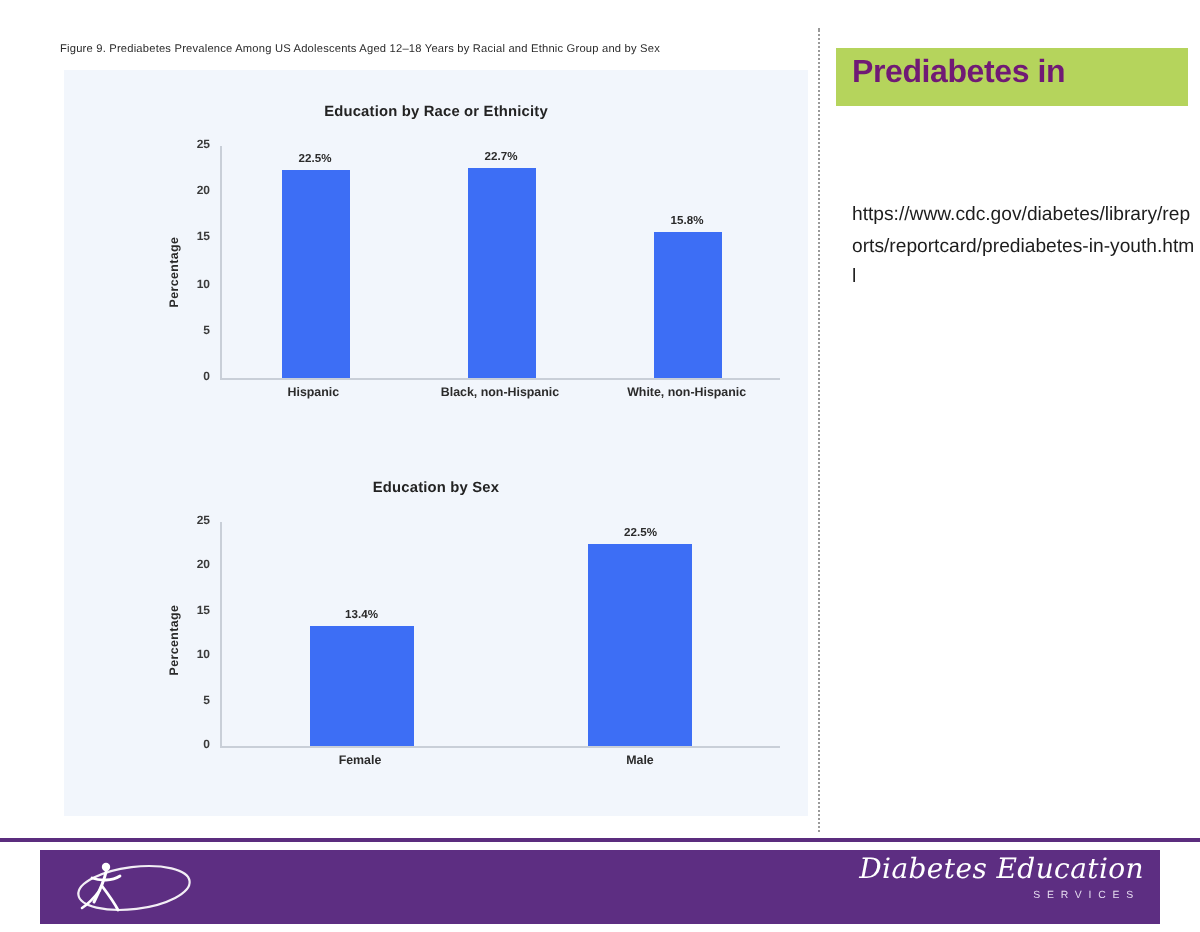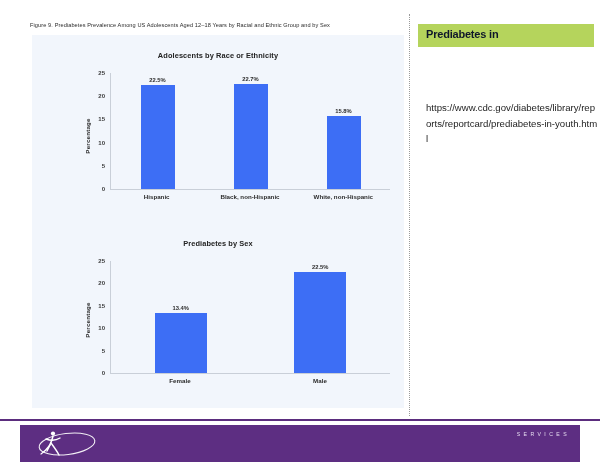--- a/index.html
+++ b/index.html
@@ -87,21 +87,21 @@
 
   
   .right-pane{position:absolute;left:418px;top:0;width:182px;height:416px;}
   .title-banner{
     position:absolute;left:0;top:24px;width:176px;
     background:#b5d45c;
     padding:4px 6px 6px 8px;
     box-sizing:border-box;
   }
   .title-banner .t{
-    font-size:11px;font-weight:bold;color:#0f172a;line-height:1.18;
+    font-size:16px;font-weight:bold;color:#701a75;line-height:1.18;
     letter-spacing:-.2px;
   }
   .url-block{
     position:absolute;left:8px;top:84px;width:172px;
     font-size:9.6px;color:#1d1d1d;line-height:1.62;
     word-break:break-all;
     margin-top:16px;
   }
 
   
@@ -131,21 +131,21 @@
 
 <div class="slide">
 
   <div class="figure-wrap">
 
     <div class="fig-caption">Figure 9. Prediabetes Prevalence Among US Adolescents Aged 12–18 Years by Racial and Ethnic Group and by Sex</div>
 
     <div class="chart-panel">
 
       <div class="chart one">
-        <div class="chart-title">Adolescents by Race or Ethnicity</div>
+        <div class="chart-title">Education by Race or Ethnicity</div>
         <div class="ylabel">Percentage</div>
         <div class="plot">
           <div class="ytick" style="top:0%">25</div>
           <div class="ytick" style="top:20%">20</div>
           <div class="ytick" style="top:40%">15</div>
           <div class="ytick" style="top:60%">10</div>
           <div class="ytick" style="top:80%">5</div>
           <div class="ytick" style="top:100%">0</div>
           <div class="bars">
             <div class="barcell">
@@ -163,21 +163,21 @@
           </div>
         </div>
         <div class="xlabels">
           <div class="xlabel">Hispanic</div>
           <div class="xlabel">Black, non-Hispanic</div>
           <div class="xlabel">White, non-Hispanic</div>
         </div>
       </div>
 
       <div class="chart two">
-        <div class="chart-title">Prediabetes by Sex</div>
+        <div class="chart-title">Education by Sex</div>
         <div class="ylabel">Percentage</div>
         <div class="plot">
           <div class="ytick" style="top:0%">25</div>
           <div class="ytick" style="top:20%">20</div>
           <div class="ytick" style="top:40%">15</div>
           <div class="ytick" style="top:60%">10</div>
           <div class="ytick" style="top:80%">5</div>
           <div class="ytick" style="top:100%">0</div>
           <div class="bars">
             <div class="barcell">
@@ -214,17 +214,18 @@
       <svg viewBox="0 0 70 33" width="70" height="33" aria-hidden="true">
         <ellipse cx="37" cy="17" rx="28" ry="10.5" transform="rotate(-7 37 17)" fill="none" stroke="#ffffff" stroke-width="1.1" opacity="0.92"></ellipse>
         <circle cx="23" cy="6.5" r="2.1" fill="#ffffff"></circle>
         <path d="M23 9 C22 14, 20 18, 17 24" stroke="#ffffff" stroke-width="1.5" fill="none" stroke-linecap="round"></path>
         <path d="M16 12 C20 13.5, 26 13.5, 30 11" stroke="#ffffff" stroke-width="1.4" fill="none" stroke-linecap="round"></path>
         <path d="M21 16 C24 20, 27 24, 29 28" stroke="#ffffff" stroke-width="1.4" fill="none" stroke-linecap="round"></path>
         <path d="M20 18 C17 22, 14 25, 11 27" stroke="#ffffff" stroke-width="1.3" fill="none" stroke-linecap="round"></path>
       </svg>
     </div>
     <div class="brand">
+      <div class="script">Diabetes Education</div>
       <div class="sub">SERVICES</div>
     </div>
   </div>
 
 </div>
 
 </body></html>

